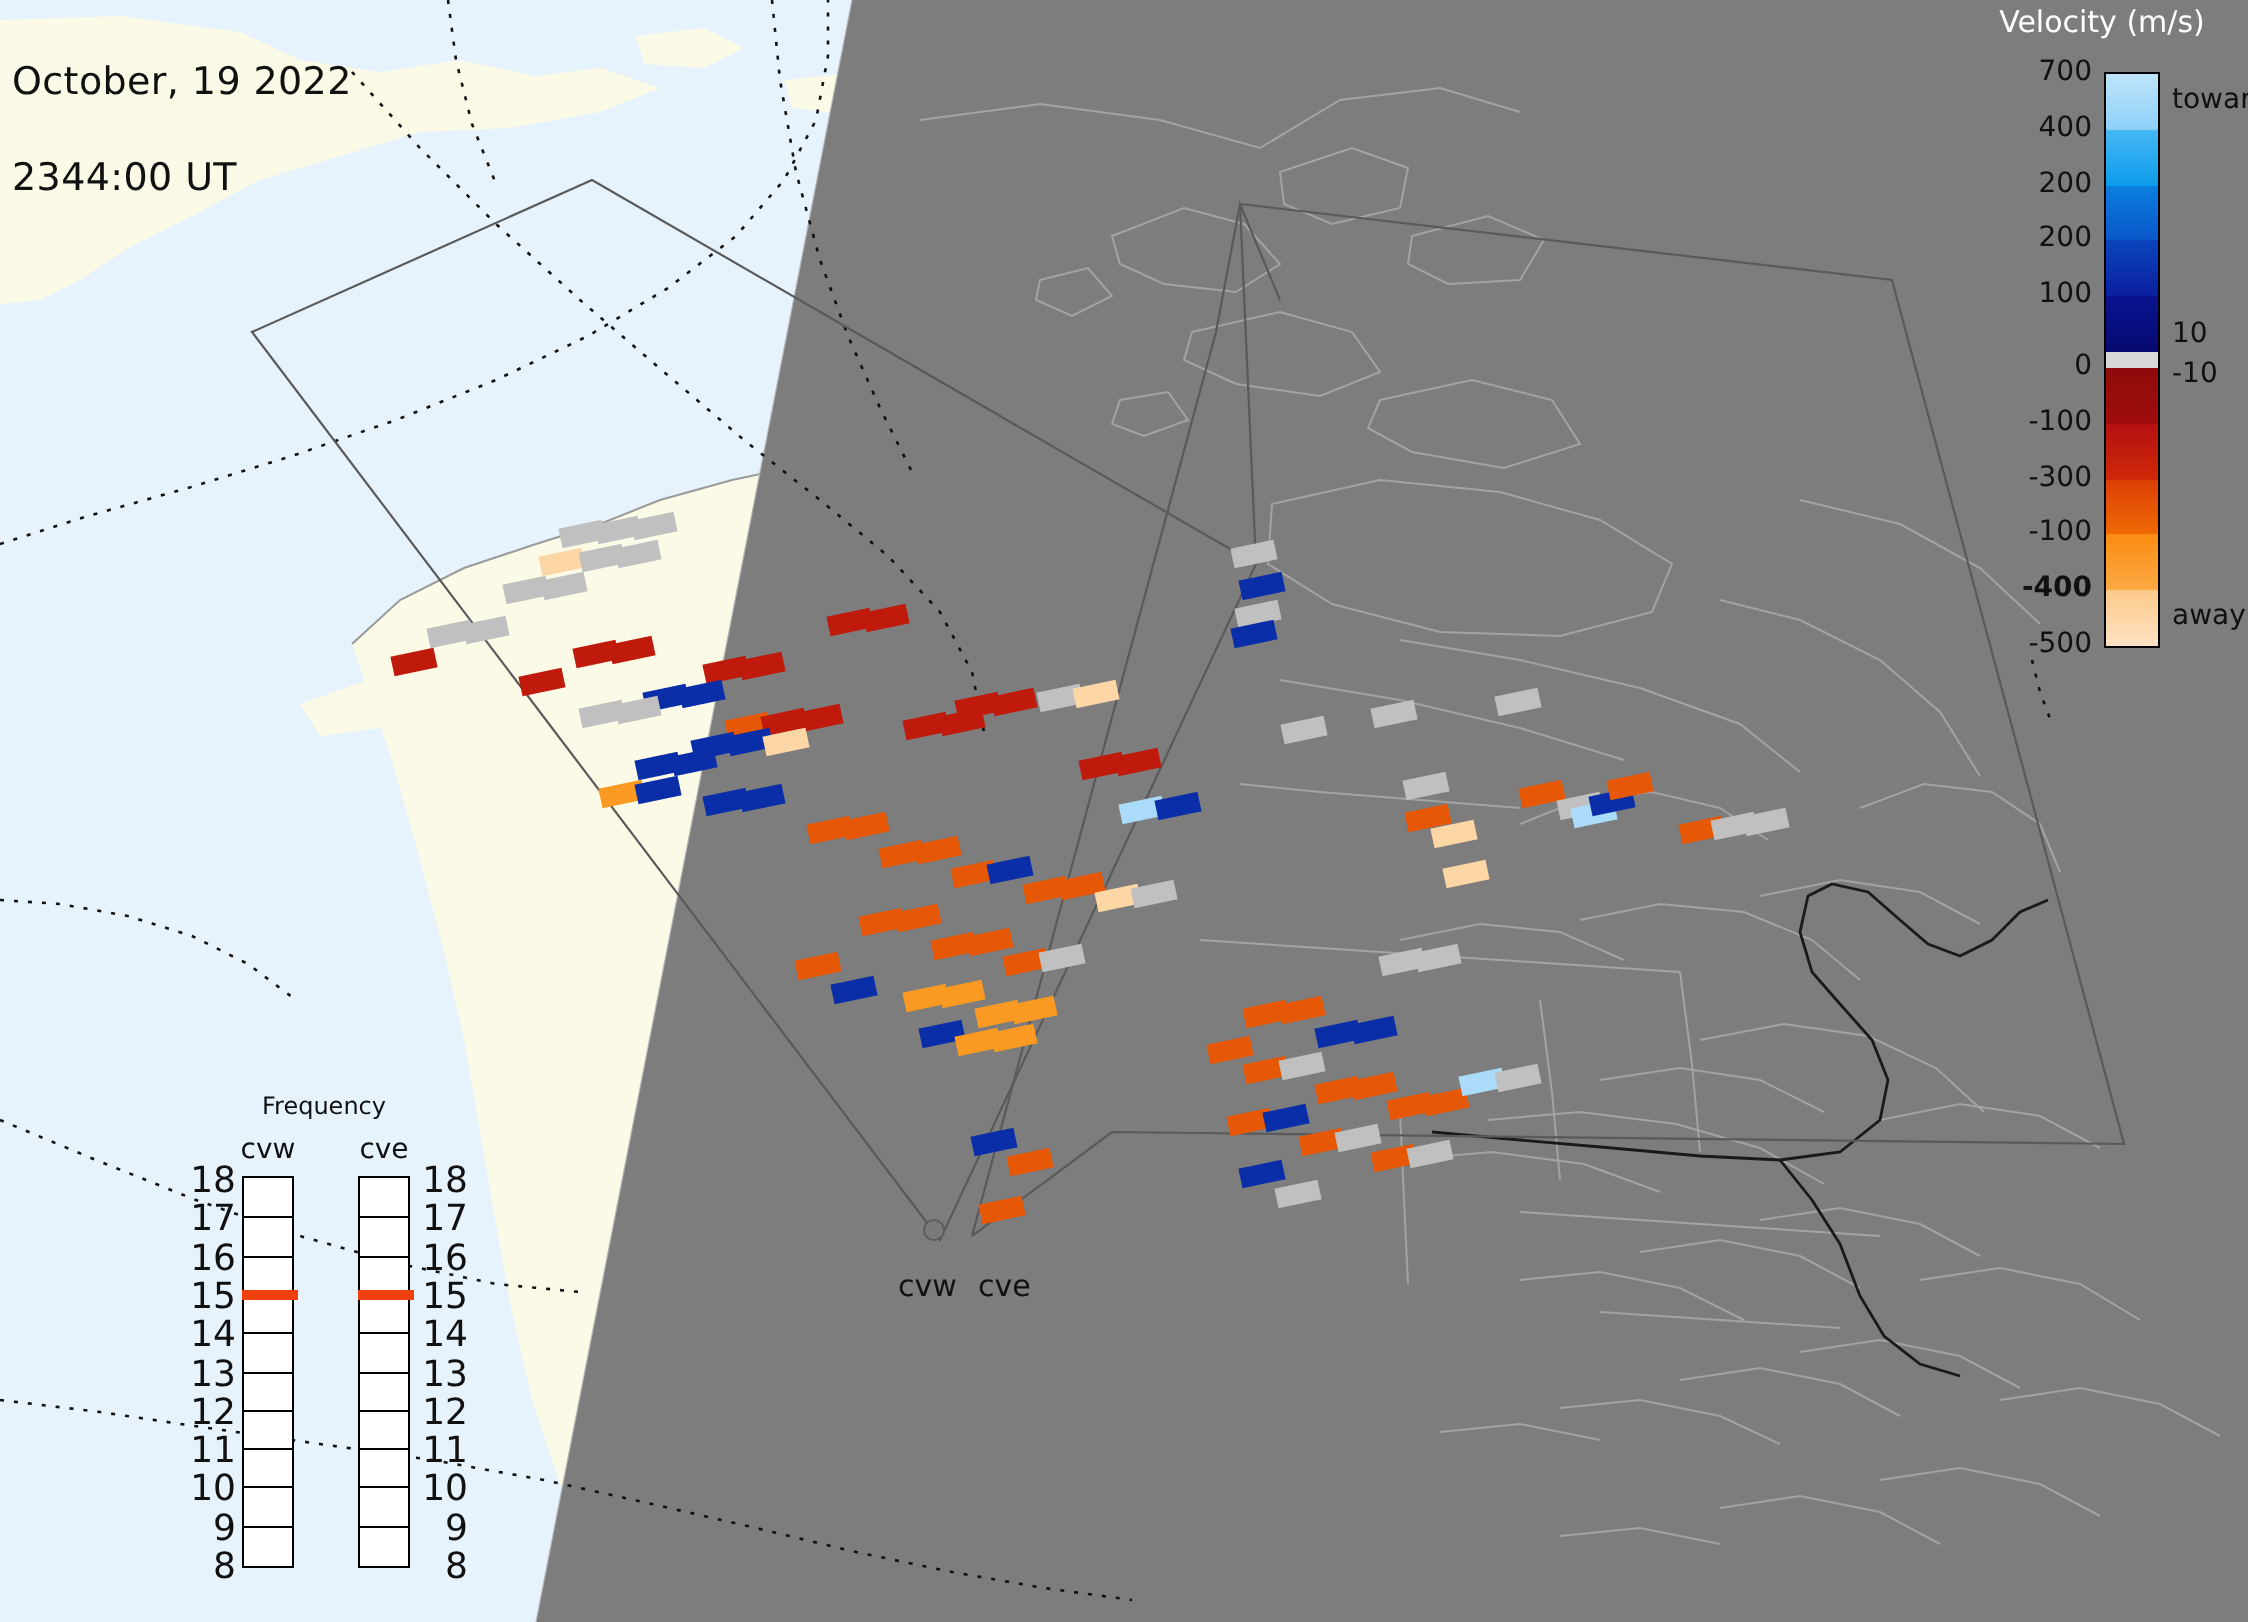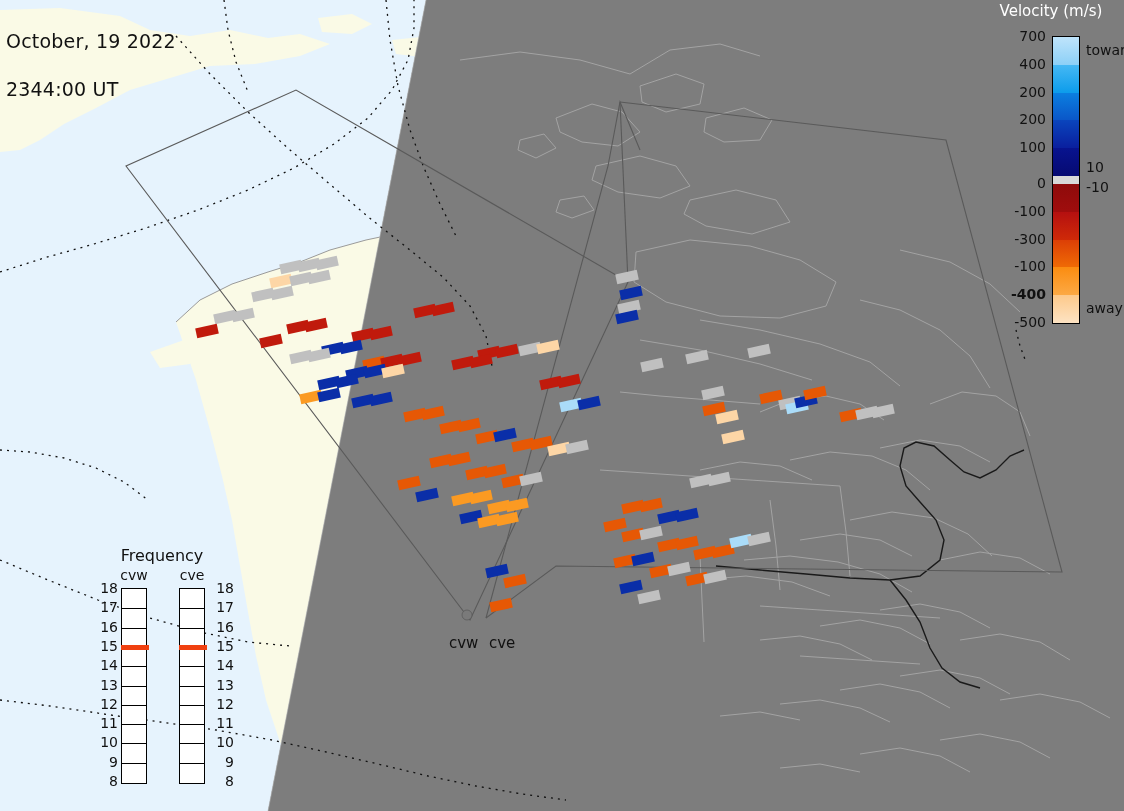--- a/index.html
+++ b/index.html
@@ -19,27 +19,27 @@
   #cbar .bar{position:absolute;left:42px;top:36px;width:28px;height:288px;
              border:1px solid #000;box-sizing:border-box;}
   #cbar .seg{position:absolute;left:0;width:100%;}
   #cbar .tick{position:absolute;right:78px;width:54px;text-align:right;
               font-size:14px;color:#111;}
   #cbar .side{position:absolute;left:76px;font-size:14px;color:#111;white-space:nowrap;}
 
   
   #freq{position:absolute;left:92px;top:546px;width:140px;height:245px;z-index:40;}
   #freq .ftitle{position:absolute;left:0;top:0;width:140px;text-align:center;
-                font-size:16px;color:#111;}
+                font-size:12px;color:#111;}
   #freq .chead{position:absolute;top:21px;font-size:14px;color:#111;text-align:center;width:40px;}
   #freq .col{position:absolute;top:42px;width:26px;height:196px;border:1.5px solid #000;
              box-sizing:border-box;background:#fff;}
   #freq .col i{position:absolute;left:0;width:100%;height:0;border-top:1px solid #000;}
   #freq .mark{position:absolute;left:-1px;width:28px;height:5px;background:#f04010;}
-  #freq .lbl{position:absolute;font-size:14px;color:#111;width:26px;text-align:right;}
+  #freq .lbl{position:absolute;font-size:18px;color:#111;width:26px;text-align:right;}
 
   
   .sitelbl{position:absolute;z-index:40;font-size:15px;color:#111;}
 </style>
 </head>
 <body>
 
 <div id="stage">
 
   <svg id="mapsvg" viewBox="0 0 1124 811">

